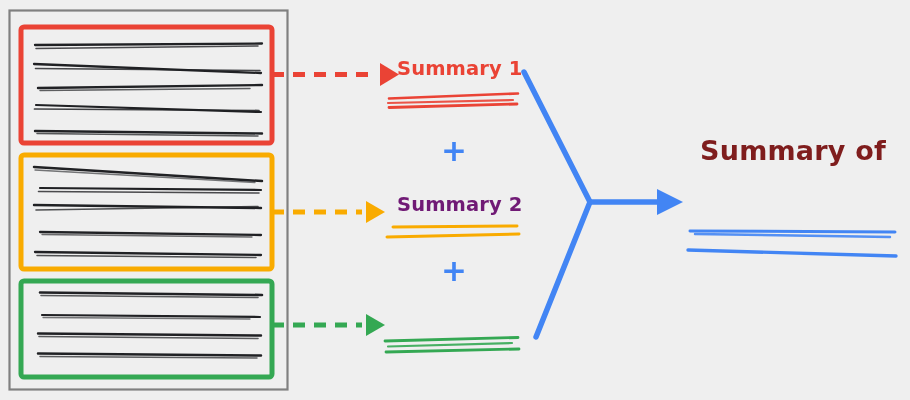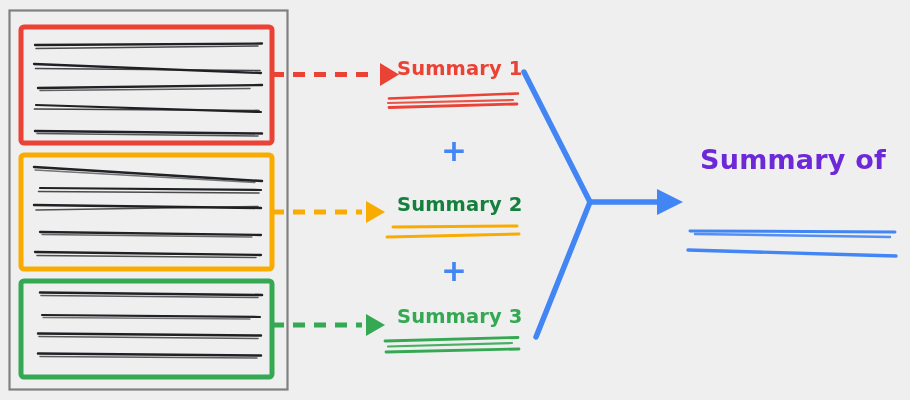--- a/index.html
+++ b/index.html
@@ -134,25 +134,24 @@
 
     <g stroke="#4285f4" fill="none" stroke-linecap="round">
       <path d="M690 231 L895 232" stroke-width="3"></path>
       <path d="M695 234 L890 237" stroke-width="2.4" opacity="0.9"></path>
       <path d="M688 250 L896 256" stroke-width="3.4"></path>
     </g>
   </svg>
 
   <div class="doc-label sum-label" style="left:397px; top:57px; color:#ea4335;">Summary 1</div>
 
-  <div class="doc-label sum-label" style="left:397px; top:193px; color:#15803d;text-align:center;">Summary 2</div>
+  <div class="doc-label sum-label" style="left:397px; top:193px; color:#701a75;text-align:center;">Summary 2</div>
 
-  <div class="doc-label sum-label" style="left:397px; top:305px; color:#34a853;">Summary 3</div>
 
   <div class="doc-label" style="left:441px; top:132px; color:#4285f4; font-size:31px; font-weight:600;">+</div>
 
   <div class="doc-label" style="left:441px; top:252px; color:#4285f4; font-size:31px; font-weight:600;">+</div>
 
-  <div style="position:absolute; left:690px; top:144px; width:206px; color:#6d28d9;">
+  <div style="position:absolute; left:690px; top:135px; width:206px; color:#7f1d1d;">
     <div class="final-label">Summary of</div>
   </div>
 
 </div>
 
 </body></html>

